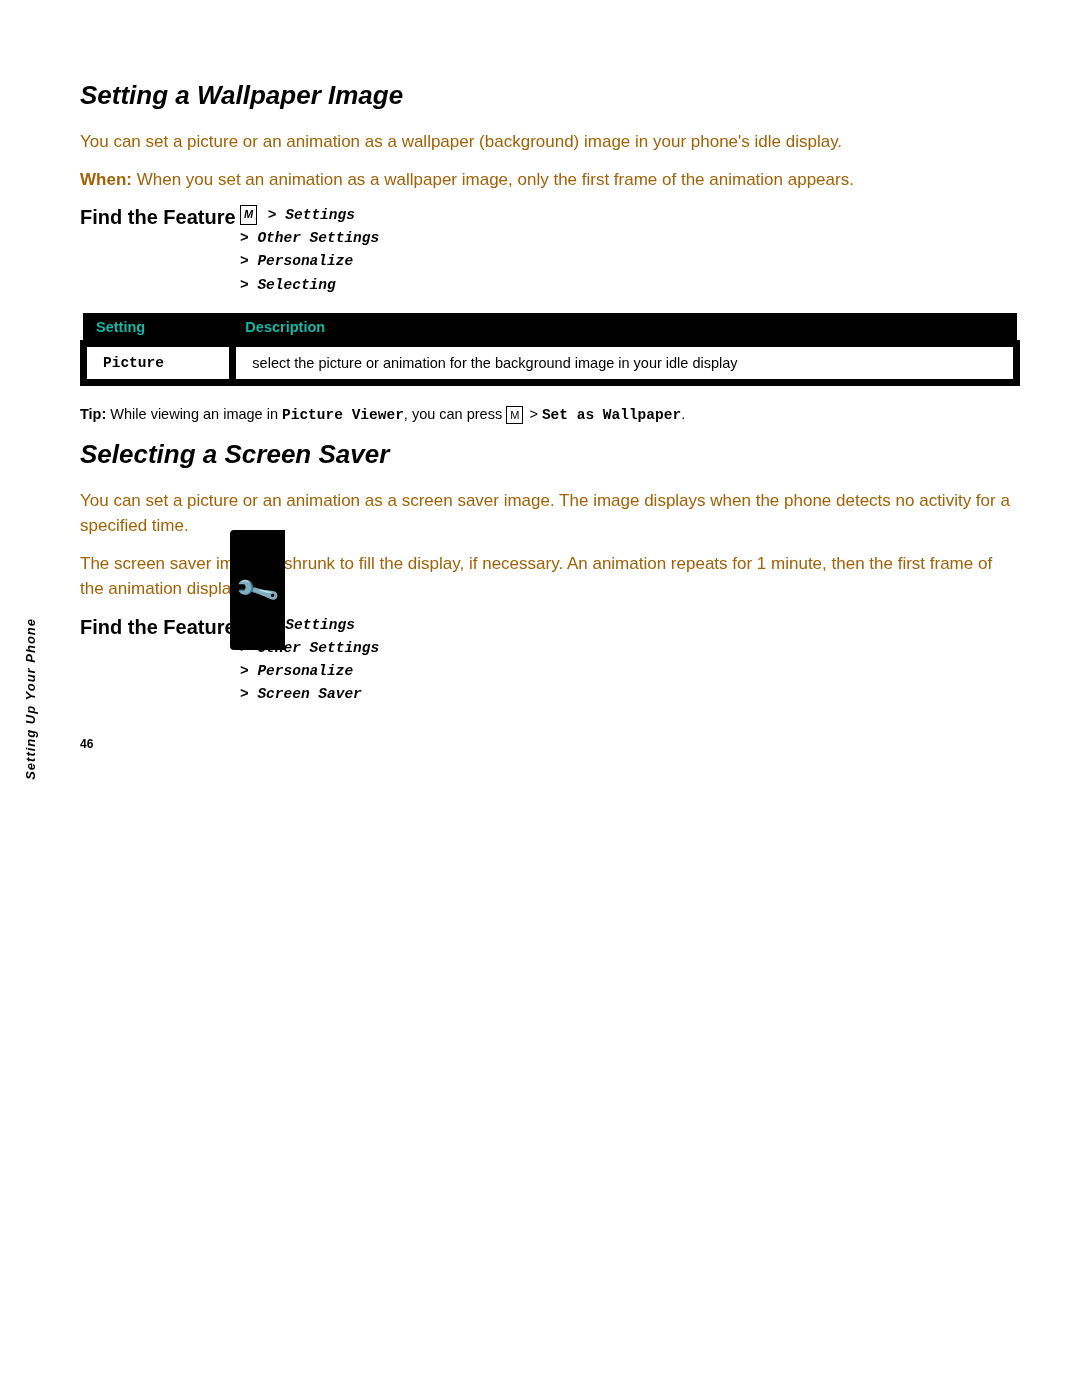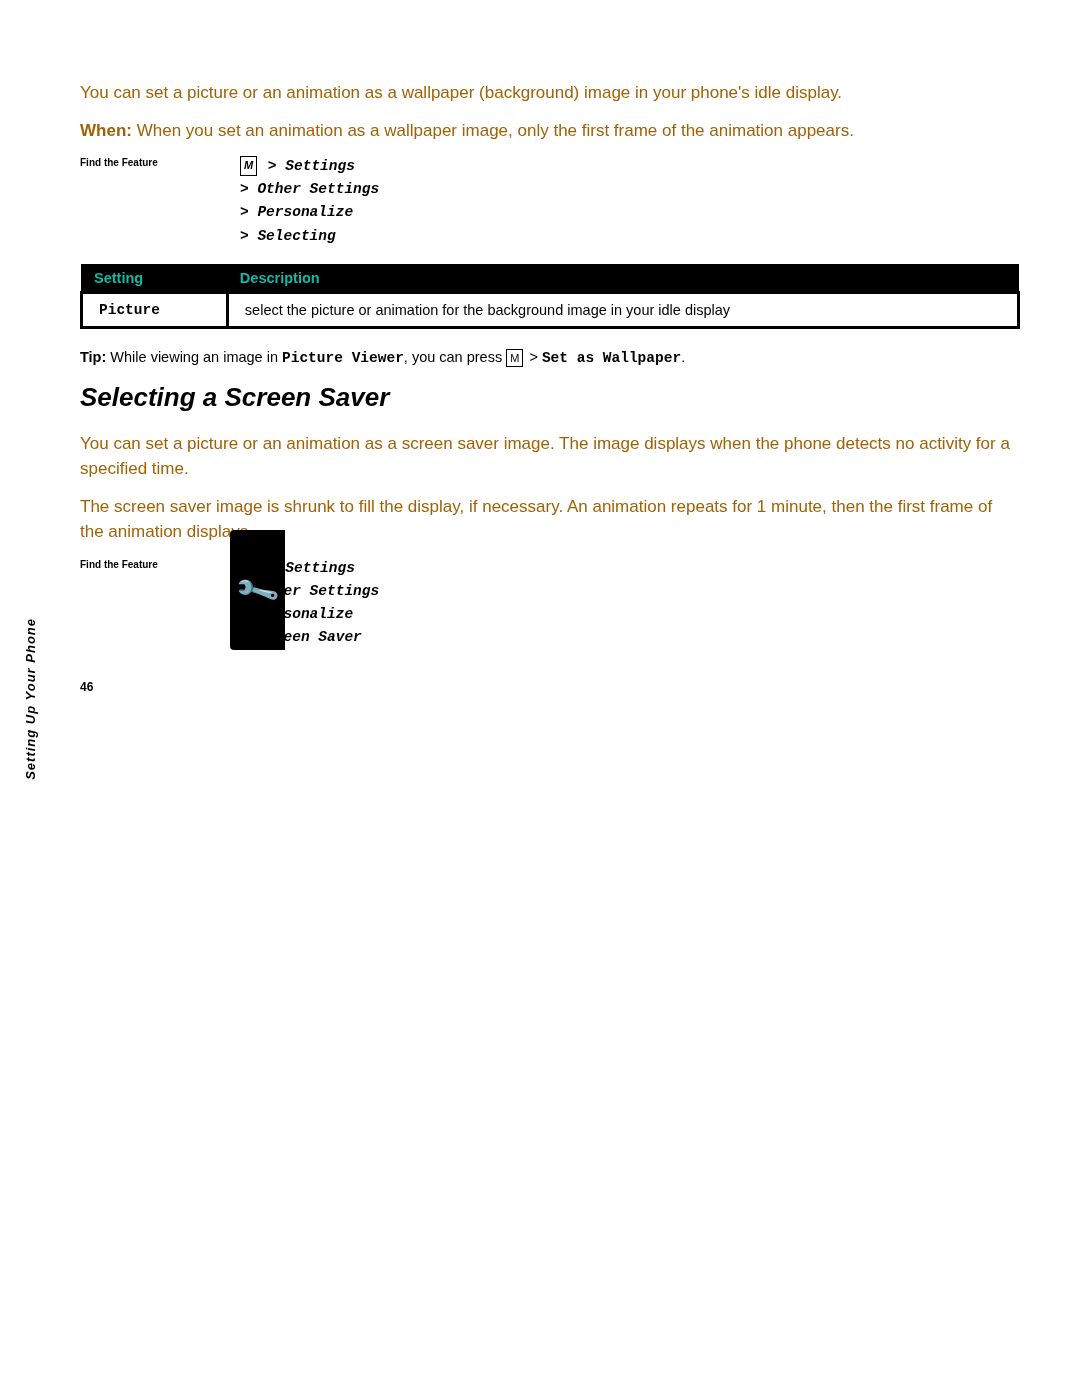--- a/index.html
+++ b/index.html
@@ -101,21 +101,21 @@
     
     .find-feature-row {
       display: flex;
       align-items: flex-start;
       margin-bottom: 16px;
       margin-top: 10px;
     }
 
     .find-feature-label {
       font-weight: bold;
-      font-size: 10px;
+      font-size: 20px;
       min-width: 160px;
       padding-top: 2px;
     }
 
     .find-feature-path {
       font-size: 14.5px;
       line-height: 1.6;
       font-family: 'Courier New', monospace;
       font-weight: bold;
       font-style: italic;
@@ -134,21 +134,21 @@
       color: #14b8a6;
       padding: 5px 12px;
       text-align: left;
       font-weight: bold;
       font-size: 14.5px;
       border: 1px solid #000;
     }
 
     .settings-table td {
       padding: 6px 16px;
-      border: 3px solid #000000;
+      border: 7px solid #000000;
       vertical-align: top;
       line-height: 1.4;
       margin-left: 40px;
     }
 
     .settings-table .setting-name {
       font-weight: bold;
       font-family: 'Courier New', monospace;
       white-space: nowrap;
     }
@@ -194,20 +194,21 @@
   <div class="sidebar">
     <span class="sidebar-text">Setting Up Your Phone</span>
   </div>
 
   <div class="sidebar-strip">
     <span class="wrench-icon">🔧</span>
   </div>
 
   <div class="main-content">
 
+    <h1 class="section-title">Setting a Wallpaper Image</h1>
 
     <p class="body-text">You can set a picture or an animation as a wallpaper (background) image in your phone's idle display.</p>
 
     <p class="body-text">
       <span class="bold">When:</span>
       <span>When you set an animation as a wallpaper image, only the first frame of the animation appears.</span>
     </p>
 
     <div class="find-feature-row">
       <span class="find-feature-label">Find the Feature</span>

